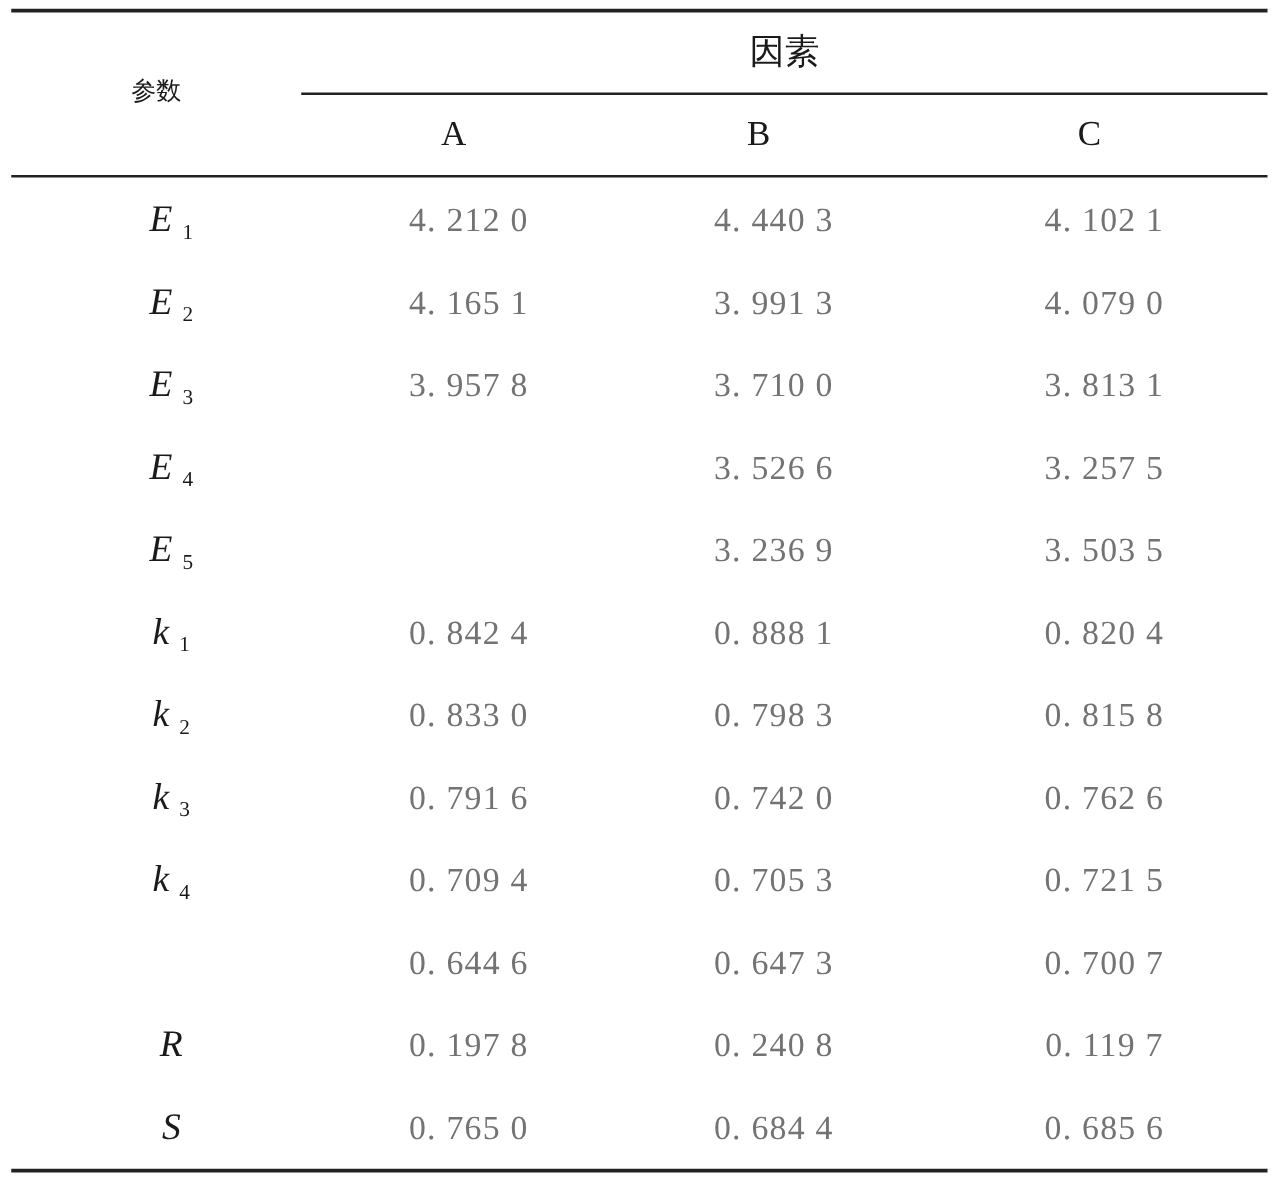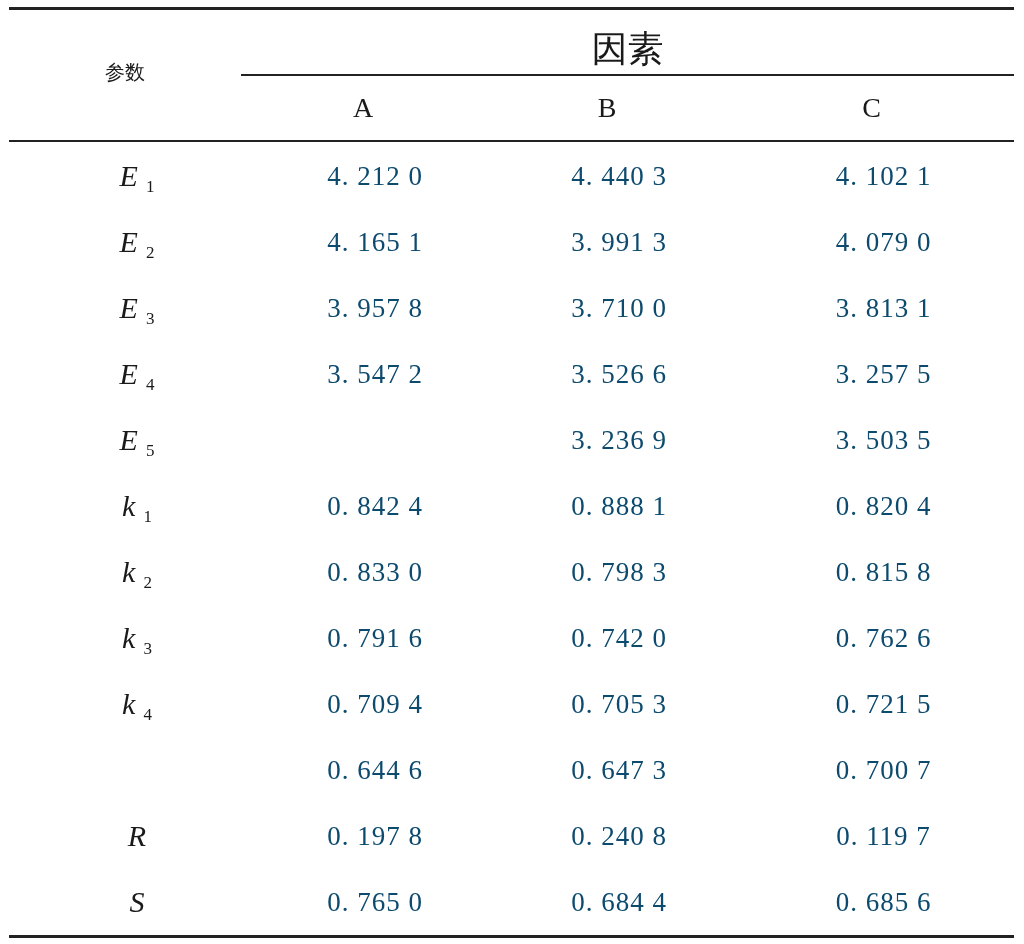--- a/index.html
+++ b/index.html
@@ -7,36 +7,36 @@
            font-family: "DejaVu Serif", "Liberation Serif", serif; color: #1a1a1a; }
     .rule { position: absolute; background: #222; }
     .rule-top { left: 9px; width: 1005px; top: 7px; height: 3px; }
     .rule-sub { left: 241px; width: 773px; top: 74px; height: 2px; }
     .rule-head { left: 9px; width: 1005px; top: 140px; height: 2px; }
     .rule-bottom { left: 9px; width: 1005px; top: 935px; height: 3px; }
 
     .cell { position: absolute; text-align: center; white-space: nowrap; }
     .hdr-param { left: 9px; width: 232px; top: 52px; height: 40px; line-height: 40px;
                  font-size: 20px; font-family: "DejaVu Serif", serif; }
-    .hdr-factor { left: 241px; width: 773px; top: 32px; height: 40px; line-height: 40px;
-                  font-size: 36px; font-family: Liberation Mono, monospace; }
+    .hdr-factor { left: 241px; width: 773px; top: 22px; height: 40px; line-height: 40px;
+                  font-size: 28px; font-family: Liberation Serif, serif; }
     .hdr-col { top: 88px; height: 40px; line-height: 40px; font-size: 28px;
                font-family: "Liberation Serif", serif; }
     .col-a { left: 241px; width: 244px; }
     .col-b { left: 485px; width: 244px; }
     .col-c { left: 729px; width: 285px; }
 
     .row { position: absolute; left: 12px; width: 1024px; height: 66px; }
     .row .label { position: absolute; left: 9px; width: 232px; height: 66px; line-height: 66px;
                   text-align: center; font-family: "Liberation Serif", serif; font-style: italic;
                   font-size: 30px; }
     .row .label sub { font-style: normal; font-size: 17px; vertical-align: -6px; margin-left: 8px; }
     .row .val { position: absolute; height: 66px; line-height: 66px; text-align: center;
                 font-family: "Liberation Serif", serif; font-size: 27px; letter-spacing: 1px;
-                color: #0c4a6e; }
+                color: #737373; }
   </style>
 </head>
 <body>
 
 <div>
   <div class="rule rule-top"></div>
   <div class="cell hdr-param">参数</div>
   <div class="cell hdr-factor">因素</div>
   <div class="rule rule-sub"></div>
   <div class="cell hdr-col col-a">A</div>
@@ -58,21 +58,20 @@
       <span class="val col-c">4. 079 0</span>
     </div>
     <div class="row" style="top:275px">
       <span class="label"><span>E</span><sub>3</sub></span>
       <span class="val col-a">3. 957 8</span>
       <span class="val col-b">3. 710 0</span>
       <span class="val col-c">3. 813 1</span>
     </div>
     <div class="row" style="top:341px">
       <span class="label"><span>E</span><sub>4</sub></span>
-      <span class="val col-a">3. 547 2</span>
       <span class="val col-b">3. 526 6</span>
       <span class="val col-c">3. 257 5</span>
     </div>
     <div class="row" style="top:407px">
       <span class="label"><span>E</span><sub>5</sub></span>
       <span class="val col-b">3. 236 9</span>
       <span class="val col-c">3. 503 5</span>
     </div>
     <div class="row" style="top:473px">
       <span class="label"><span>k</span><sub>1</sub></span>

